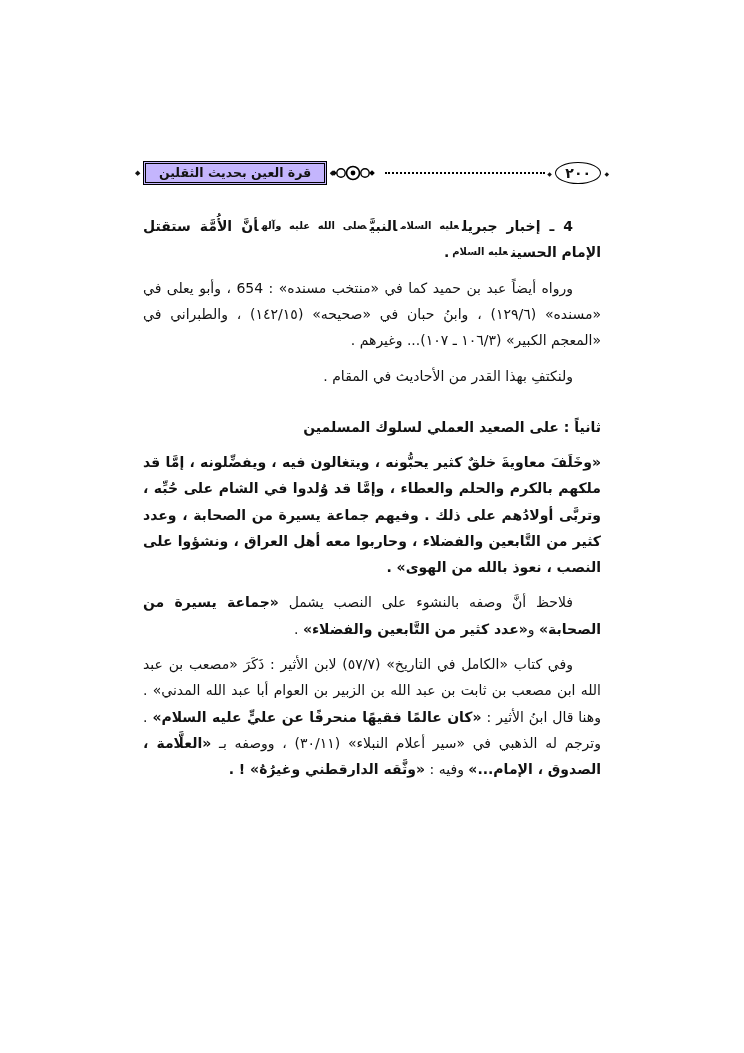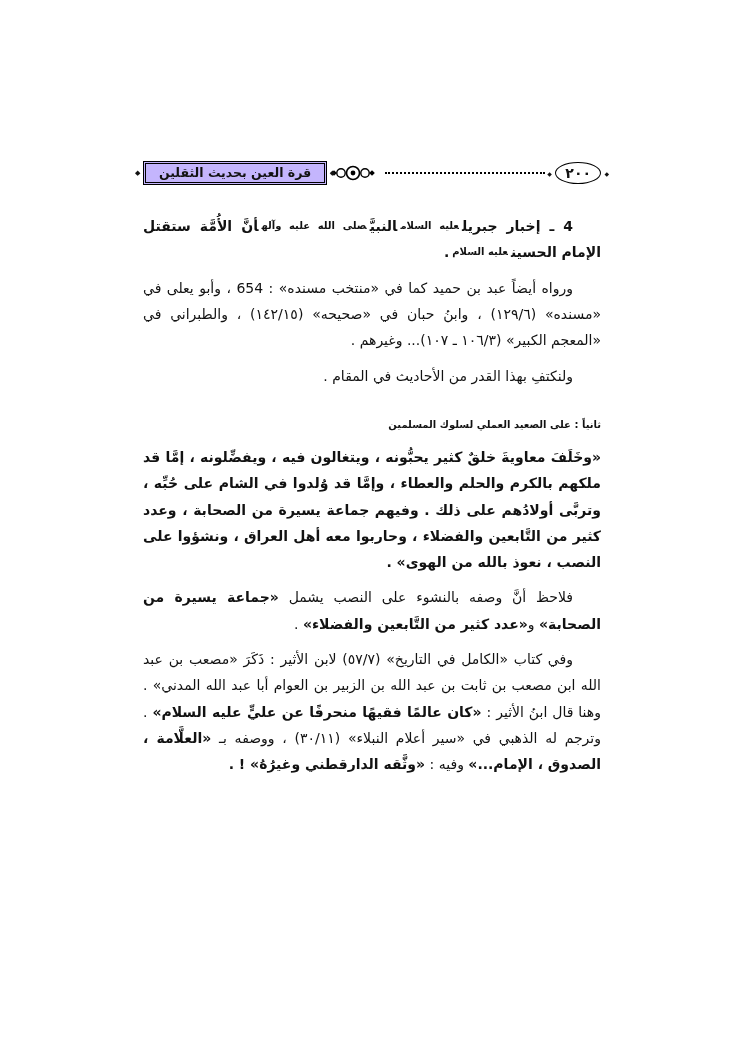--- a/index.html
+++ b/index.html
@@ -84,21 +84,21 @@
     font-size: 14px;
     line-height: 1.88;
     text-align: justify;
     margin: 9px 0;
   }
   .indent { text-indent: 28px; }
   .bold   { font-weight: bold; }
   .quote  { text-indent: 0; margin: 4px 0; }
 
   .h-sec {
-    font-size: 10px;
+    font-size: 14px;
     font-weight: bold;
     margin: 30px 0 14px;
     text-align: right;
   }
 
   .honorific {
     font-size: 10px;
     font-weight: bold;
     margin: 4px 3px;
     vertical-align: 2px;

